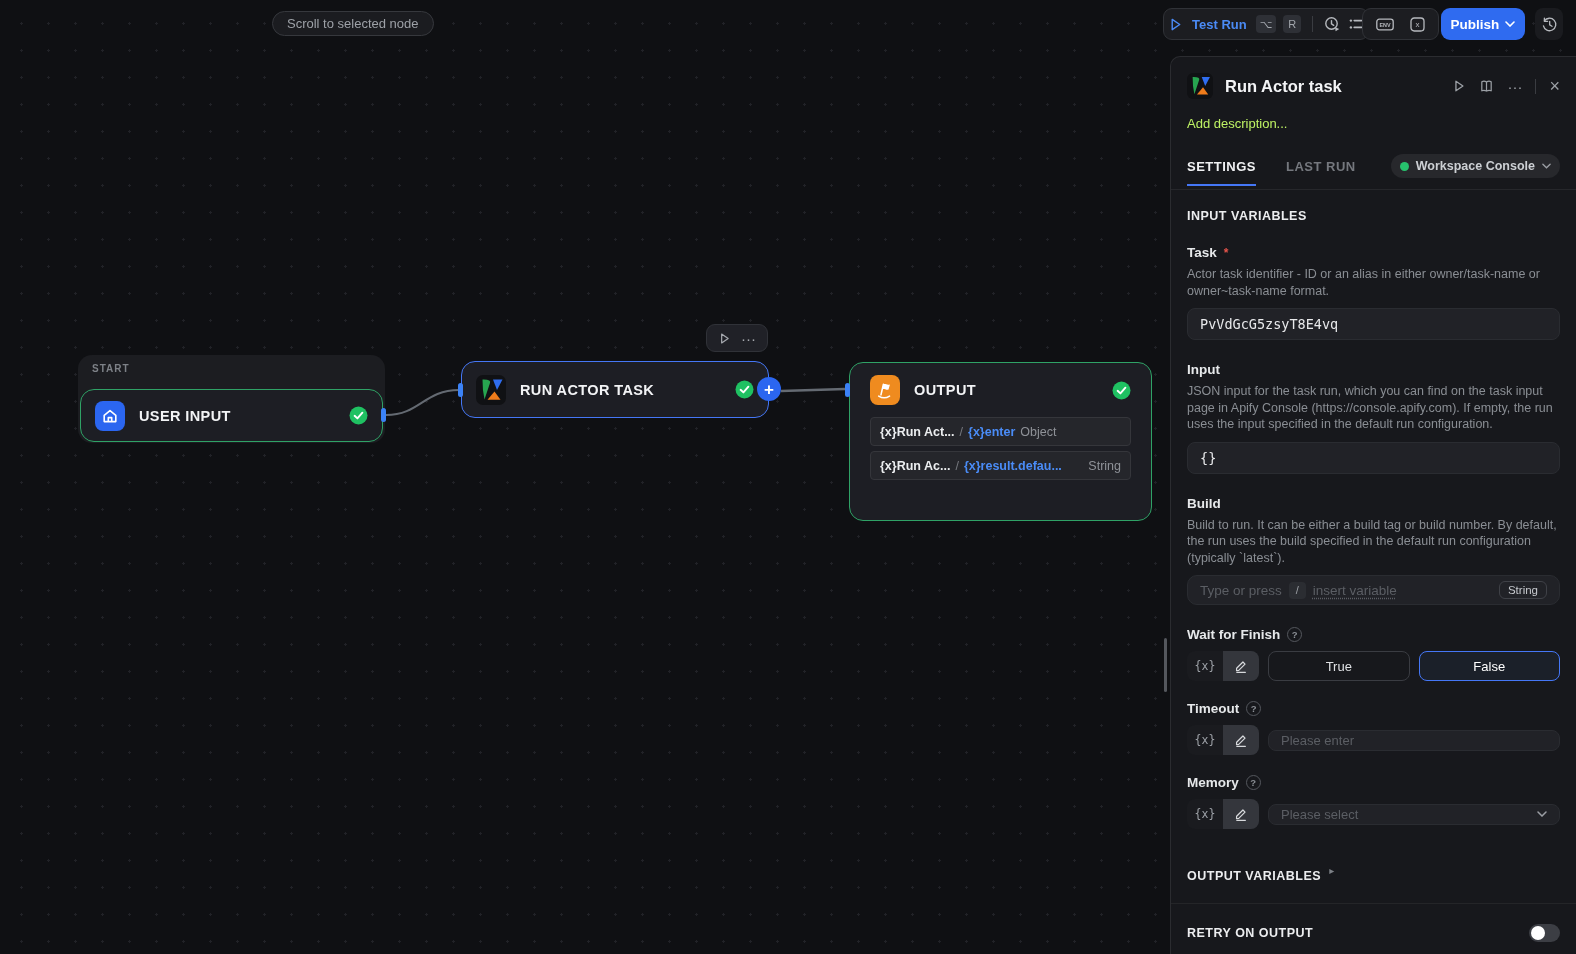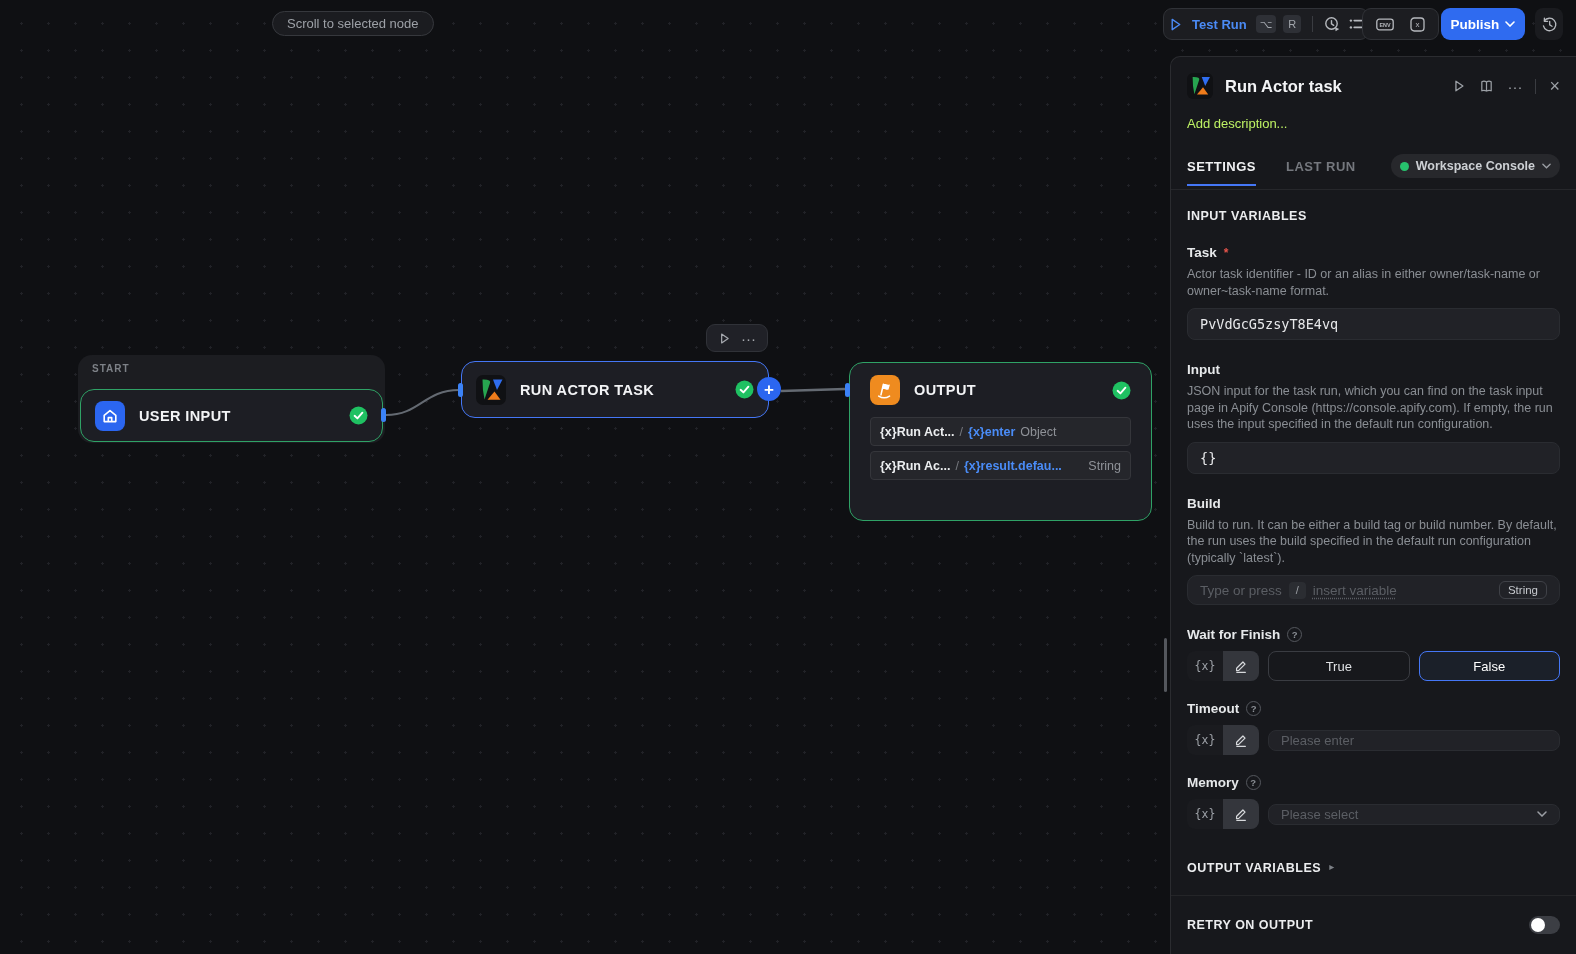--- a/index.html
+++ b/index.html
@@ -415,21 +415,21 @@
       <span>Please select</span>
       <span class="chev" style="margin-left:auto">
         <svg width="10" height="6" viewBox="0 0 10 6" fill="none" stroke="currentColor" stroke-width="1.5" stroke-linecap="round">
             <path d="M1 1 L5 5 L9 1"></path>
           </svg>
       </span>
     </span>
   </div>
 
   <div class="collapse-row">
-    <span class="sec-heading" style="margin-top:4px">OUTPUT VARIABLES</span>
+    <span class="sec-heading" style="margin-top:12px">OUTPUT VARIABLES</span>
     <span class="collapse-arrow">▸</span>
   </div>
 
   <div class="hr"></div>
 
   <div class="switch-row">
     <span class="sec-heading" style="margin-top:0">RETRY ON OUTPUT</span>
     <span class="toggle">
       <span class="toggle-knob"></span>
     </span>

